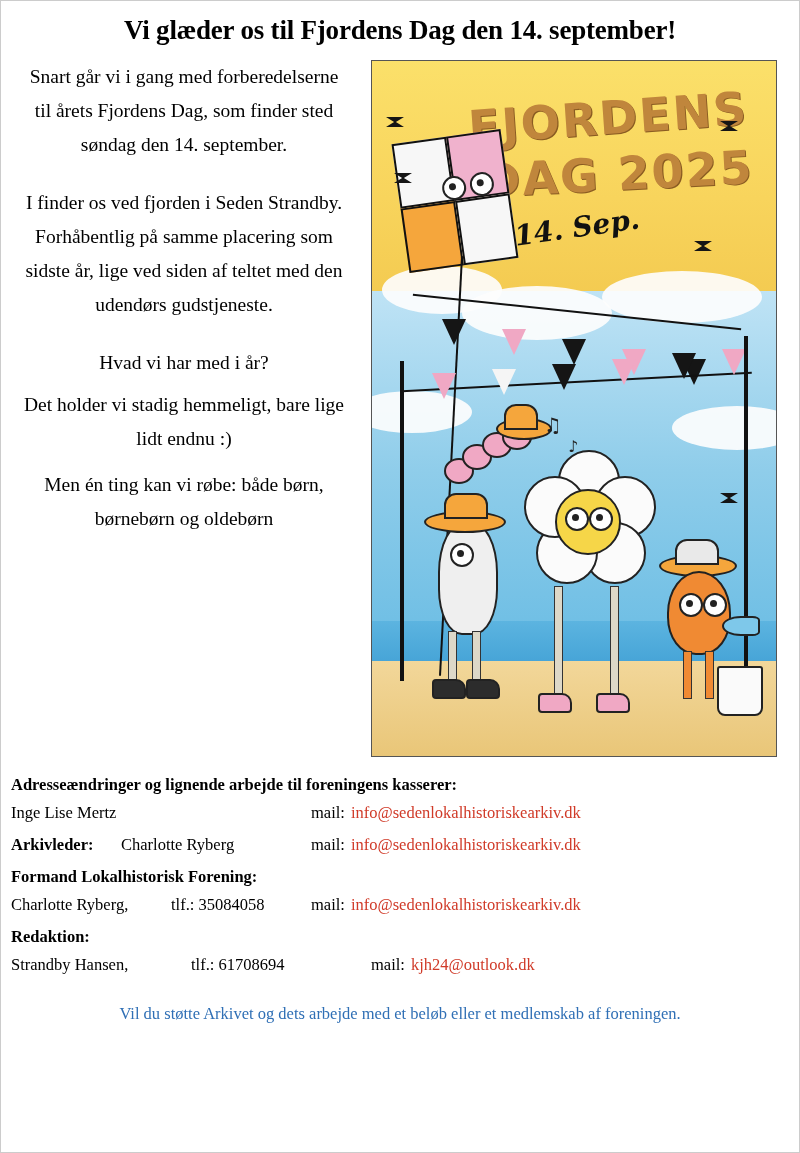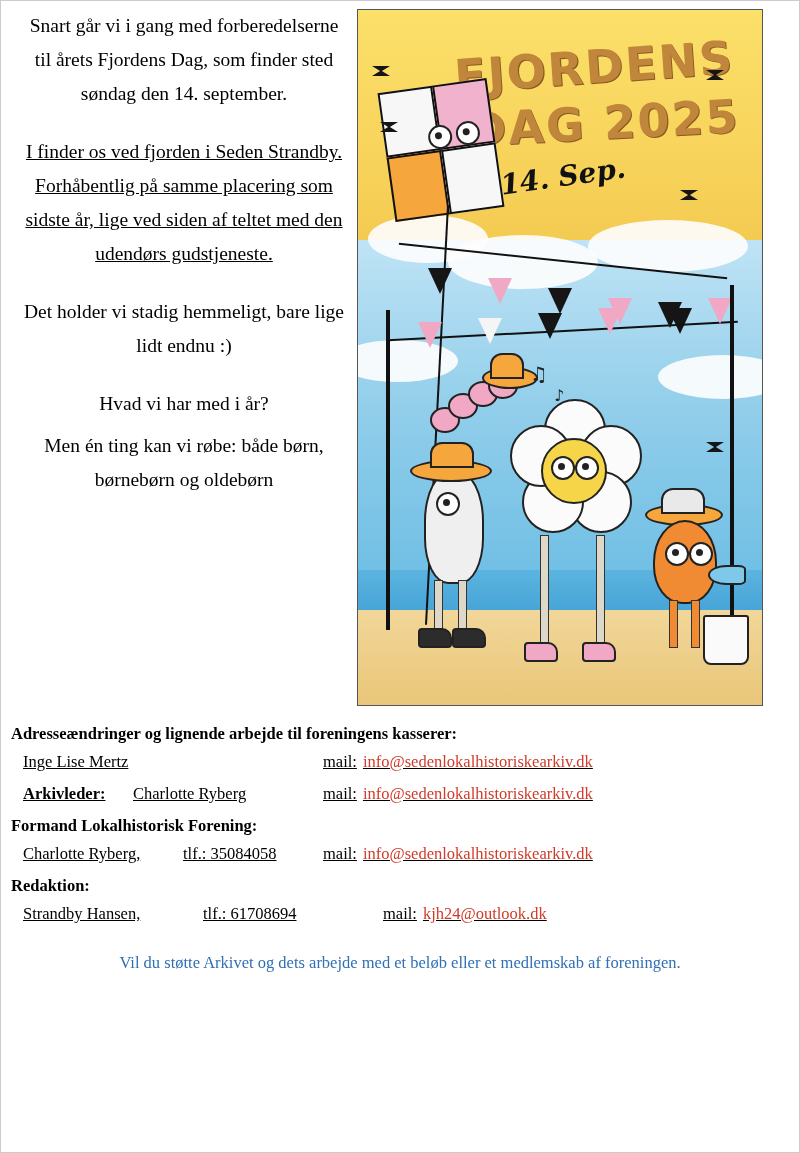--- a/index.html
+++ b/index.html
@@ -29,34 +29,35 @@
     font-size: 27px;
     letter-spacing: -0.2px;
     padding-top: 14px;
     padding-bottom: 6px;
   }
   .content-row {
     display: flex;
     flex-direction: row;
     align-items: flex-start;
     padding: 0 0 0 14px;
+    gap: 14px;
   }
   .left-col {
     width: 330px;
     box-sizing: border-box;
     padding-left: 8px;
     padding-top: 8px;
   }
   .para {
     font-size: 19.5px;
     line-height: 34px;
     text-align: center;
     margin: 0 0 24px 0;
   }
-  .para.p2 { margin-top: 16px; text-decoration: underline; }
+  .para.p2 { margin-top: 16px; }
   .para.p3 { margin-top: 24px; margin-bottom: 8px;}
   .para.p4 { margin-bottom: 12px; }
   .para.p5 { margin-bottom: 0; }
 
   .poster-col {
     width: 420px;
     padding-left: 12px;
     padding-top: 8px;
   }
   .poster {
@@ -300,48 +301,48 @@
     font-family: "Liberation Serif", serif;
     font-size: 16.5px;
   }
   .c-head {
     font-weight: bold;
     margin: 8px 0 8px 0;
   }
   .c-row {
     display: flex;
     align-items: center;
-    margin: 0 0 12px 12px;
-    text-decoration: underline;
+    margin: 0 0 12px 0;
   }
   .c-name { }
   .c-bold { font-weight: bold; }
   .mail-label { }
   .mail { color: #d03a28; }
   .footer {
     text-align: center;
     color: #2f6fb5;
     font-size: 16.5px;
     line-height: 26px;
     padding: 14px 20px 0 20px;
   }
 </style>
 </head>
 <body>
 
 <div class="page">
 
+  <div class="headline">Vi glæder os til Fjordens Dag den 14. september!</div>
 
   <div class="content-row">
 
     <div class="left-col">
       <p class="para p1">Snart går vi i gang med forberedelserne til årets Fjordens Dag, som finder sted søndag den 14. september.</p>
       <p class="para p2">I finder os ved fjorden i Seden Strandby. Forhåbentlig på samme placering som sidste år, lige ved siden af teltet med den udendørs gudstjeneste.</p>
+      <p class="para p3">Hvad vi har med i år?</p>
       <p class="para p4">Det holder vi stadig hemmeligt, bare lige lidt endnu :)</p>
-      <p class="para p3">Hvad vi har med i år?</p>
       <p class="para p5">Men én ting kan vi røbe: både børn, børnebørn og oldebørn</p>
     </div>
 
     <div class="poster-col">
       <div class="poster">
 
         <div class="sky-yellow"></div>
         <div class="sky-blue"></div>
         <div class="sea"></div>
         <div class="beach"></div>

